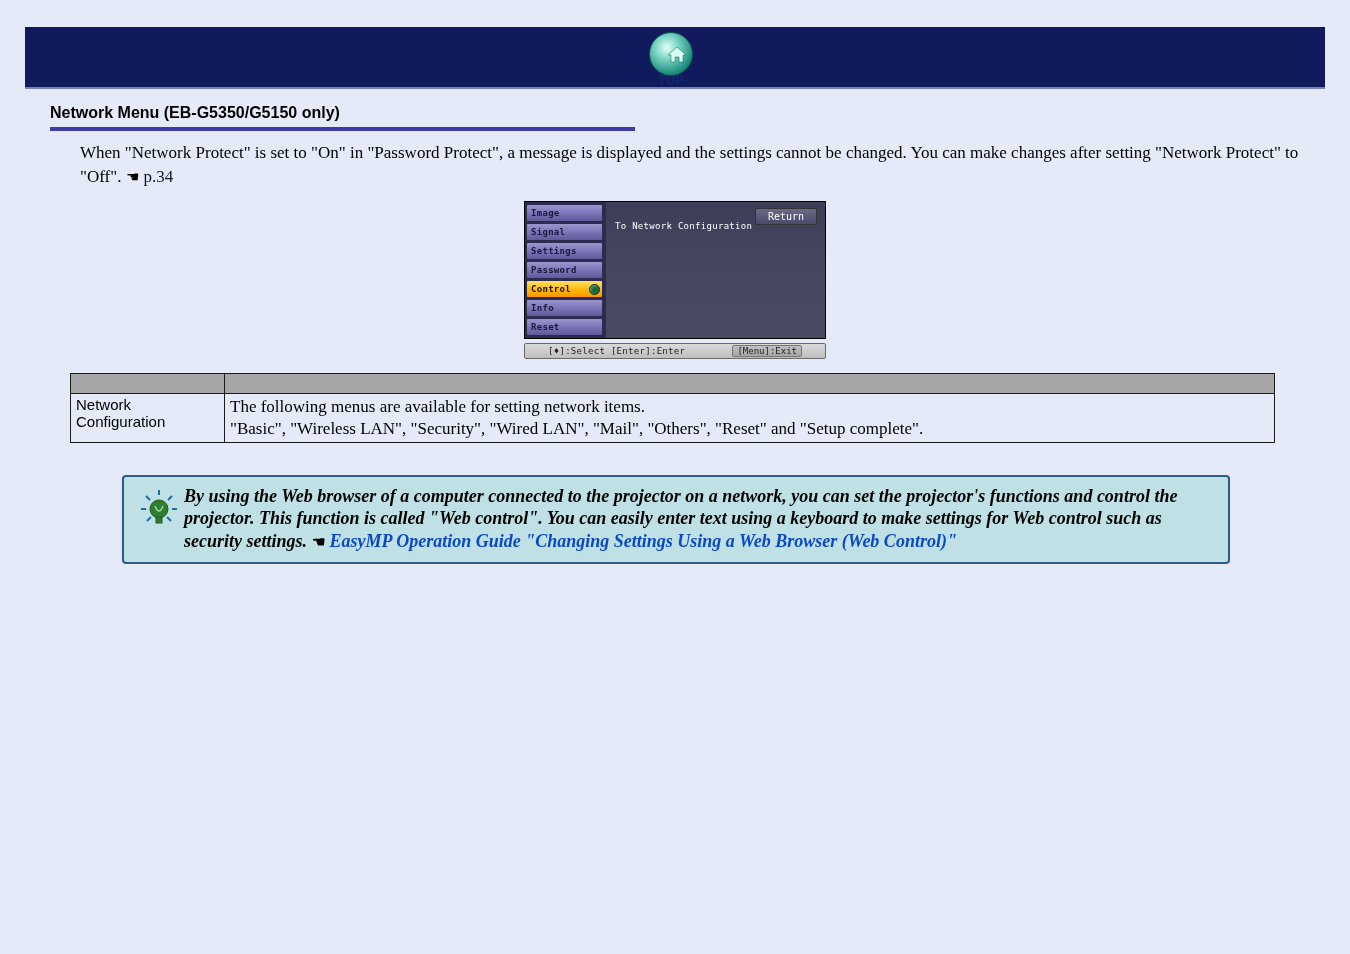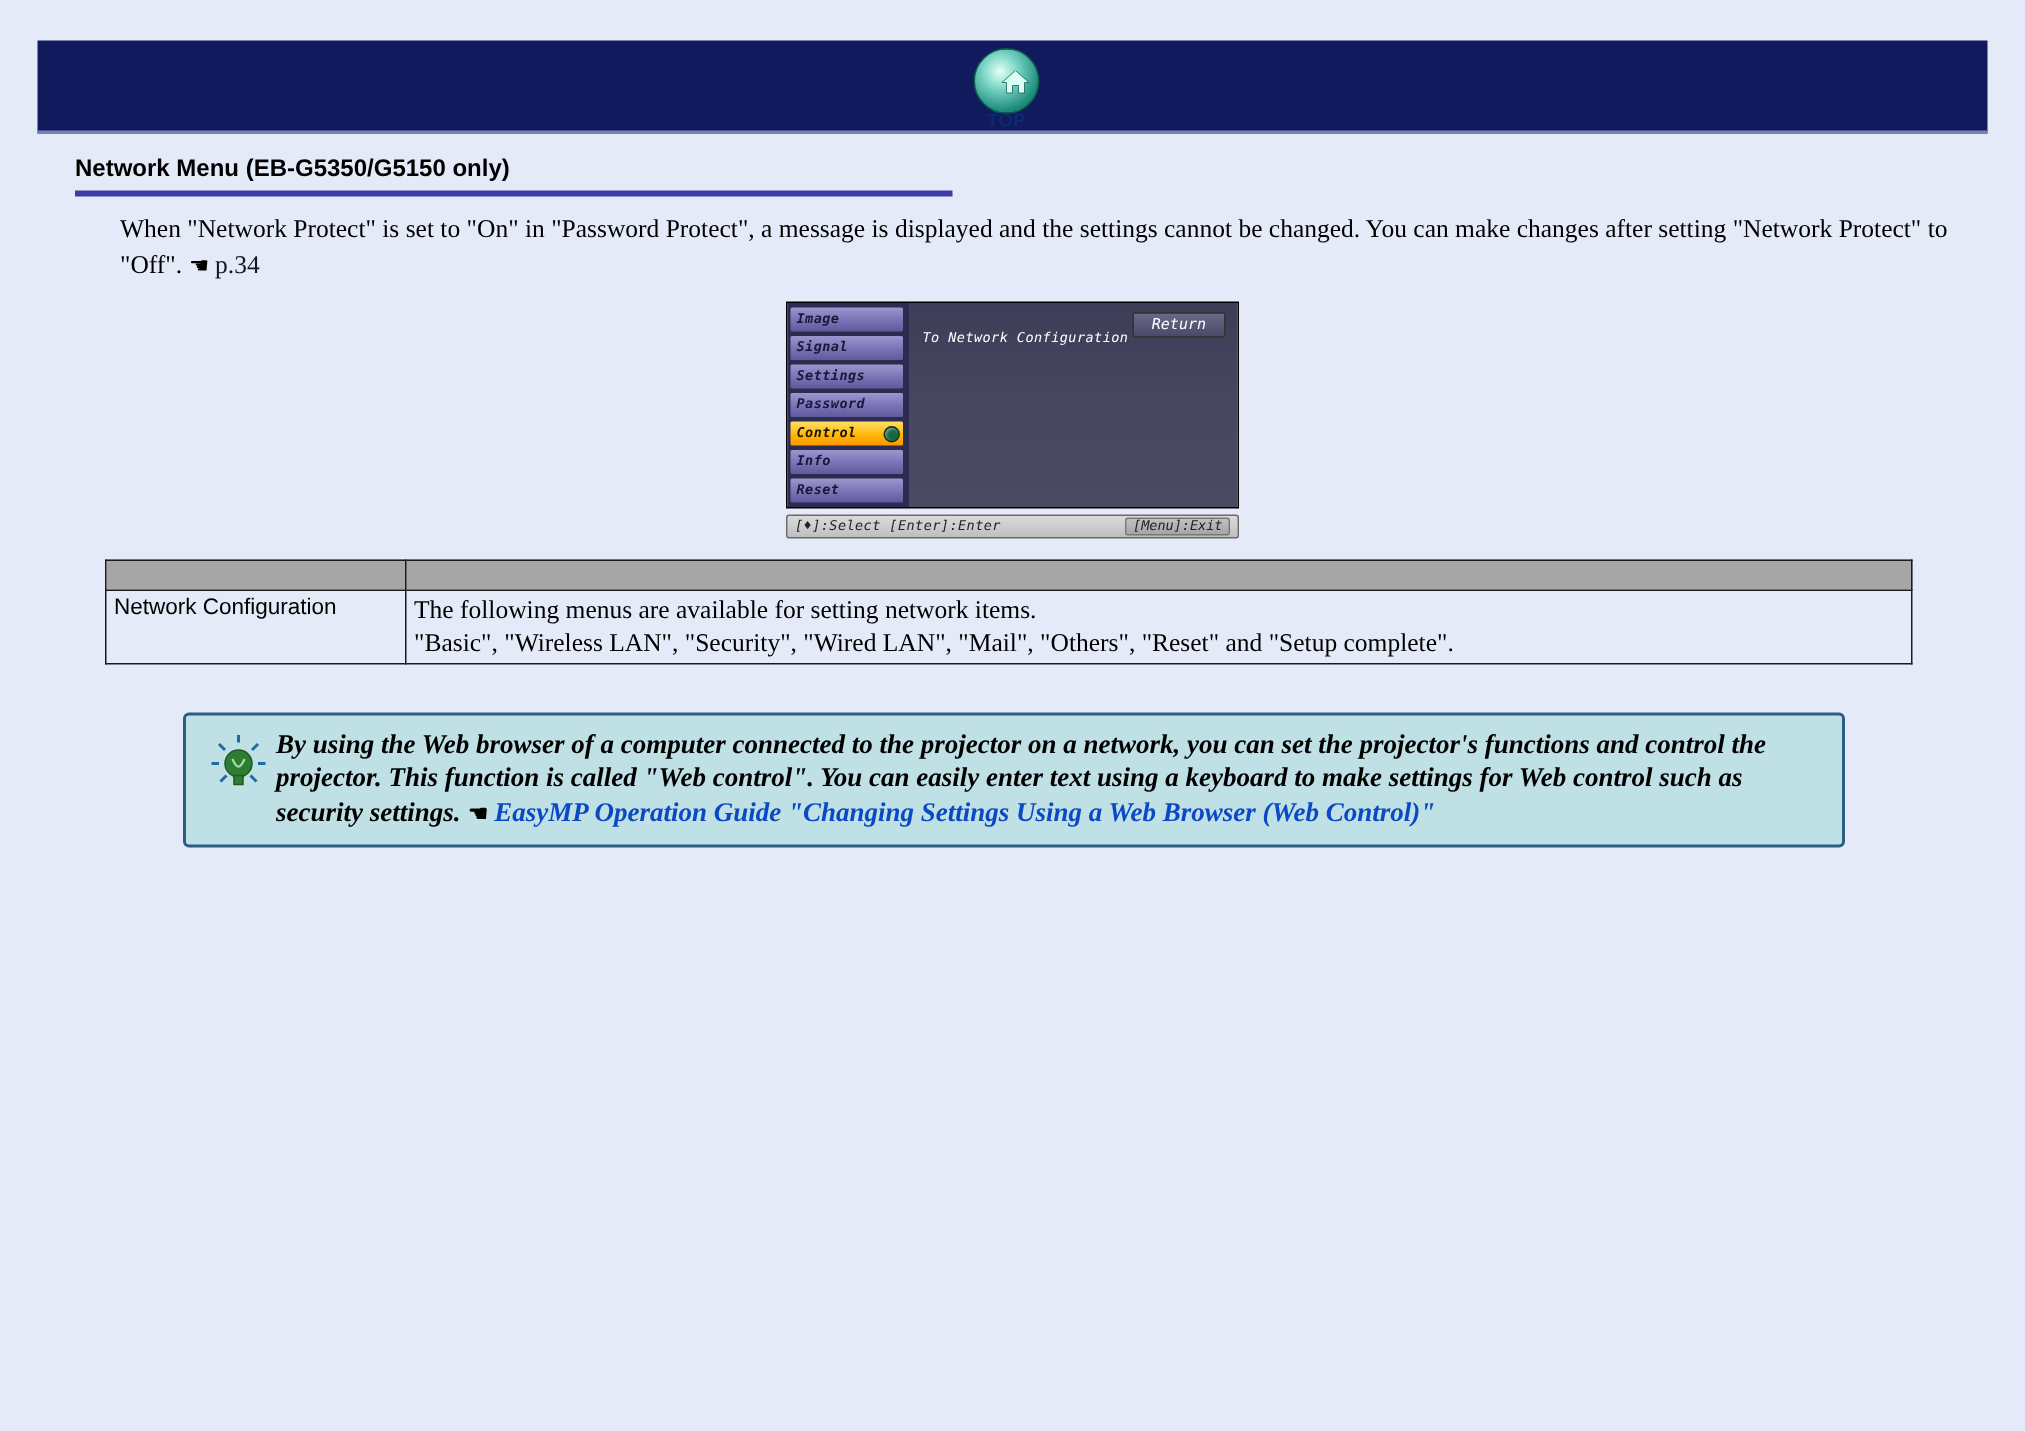--- a/index.html
+++ b/index.html
@@ -90,21 +90,20 @@
     text-decoration: none;
   }
 
   
   .proj-menu-wrap {
     width: 302px;
     margin: 12px auto 14px auto;
     position: relative;
     font-family: "Lucida Console", Monaco, monospace;
     font-size: 10px;
-    font-style: italic;
   }
   .proj-menu-body {
     display: flex;
     border: 1px solid #000;
   }
   .proj-left {
     width: 79px;
     background: #2c2c50;
     display: flex;
     flex-direction: column;
@@ -161,21 +160,21 @@
     padding: 14px 0 0 4px;
     letter-spacing: 0.3px;
   }
   .proj-footer {
     height: 16px;
     background: linear-gradient(#dadada, #bfbfbf);
     margin-top: 4px;
     border: 1px solid #6a6a6a;
     display: flex;
     align-items: center;
-    padding: 0 5px;
+    padding: 0 23px;
     font-size: 9px;
     color: #222;
     justify-content: space-between;
     border-radius: 2px;
   }
   .proj-footer-left { letter-spacing: .3px; }
   .proj-footer-right {
     background: linear-gradient(#c0c0c0,#a6a6a6);
     border-radius: 2px;
     padding: 0 4px;
@@ -194,21 +193,21 @@
     vertical-align: top;
     padding: 2px 5px 2px 5px;
     text-align: left;
   }
   .net-table th {
     background: #a6a6a6;
     height: 20px;
     font-weight: normal;
   }
   .net-table td.col-left {
-    width: 200px;
+    width: 154px;
     font-family: Arial, sans-serif;
   }
   .net-table td.col-right {
     font-family: "Times New Roman", serif;
     font-size: 17px;
     line-height: 1.3;
   }
 
   
   .tip-box {

